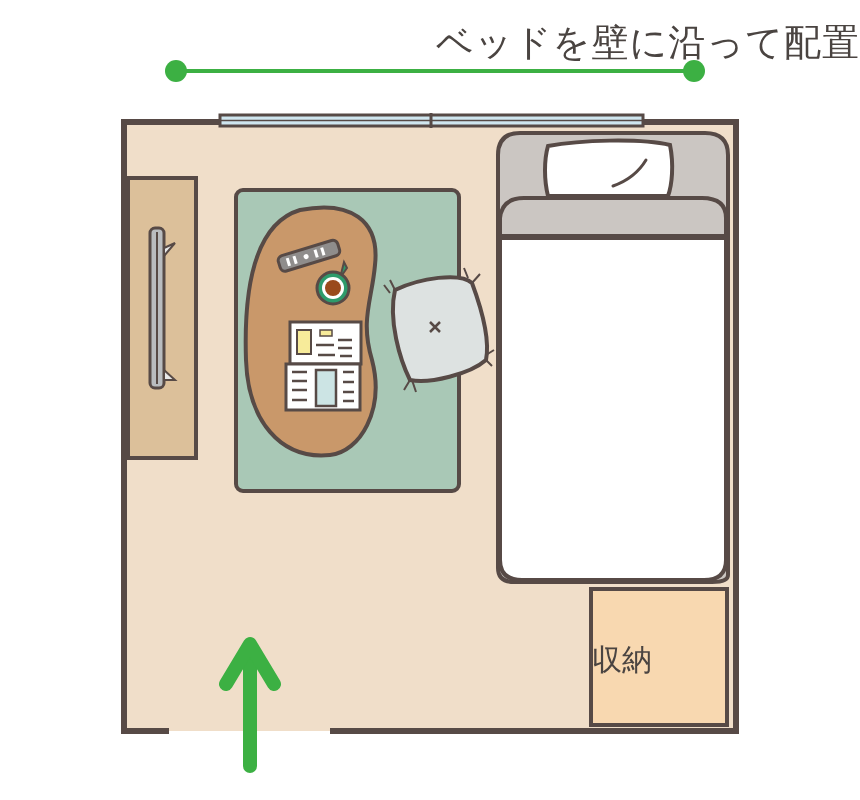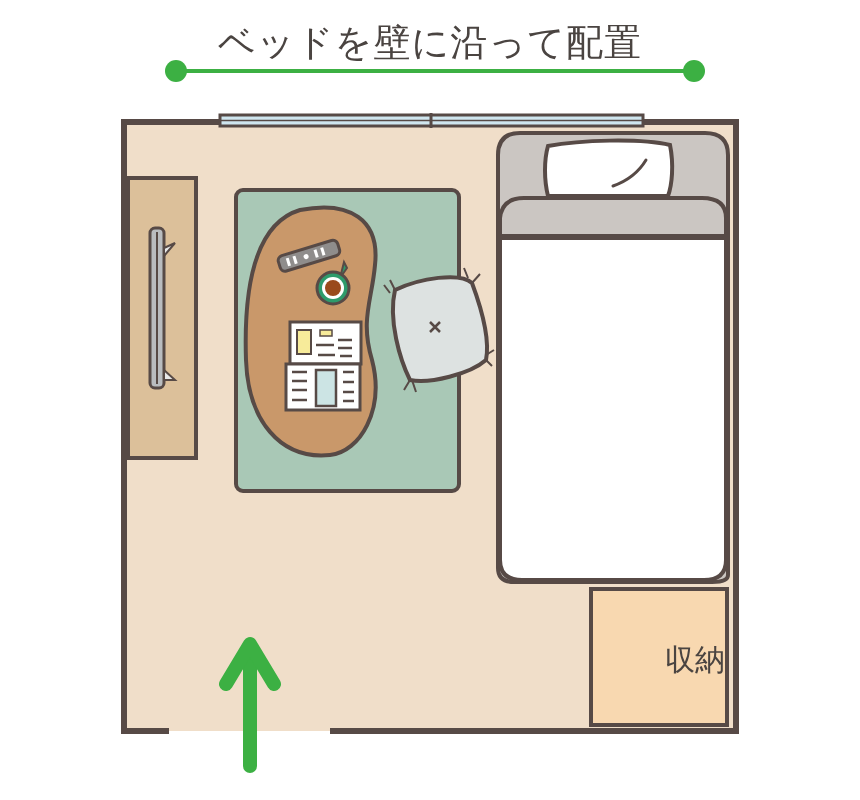--- a/index.html
+++ b/index.html
@@ -1,23 +1,23 @@
 <!DOCTYPE html>
 <html><head>
 <meta charset="utf-8">
 <style>
   html, body { margin: 0; padding: 0; background: #ffffff; }
   body { width: 860px; height: 800px; position: relative; overflow: hidden; font-family: "DejaVu Sans", sans-serif; }
   .title {
-    position: absolute; left: 0; top: 18px; width: 860px; text-align: center;
+    position: absolute; left: 0; top: 18px; width: 860px; text-align: right;
     font-size: 37px; color: #4a4441; letter-spacing: 1px; font-family: Liberation Mono, monospace;
   }
   svg.plan { position: absolute; left: 0; top: 0; }
   .label-storage {
-    position: absolute; left: 592px; top: 640px; width: 133px; text-align: right;
+    position: absolute; left: 592px; top: 640px; width: 133px; text-align: left;
     font-size: 30px; color: #4a4441; font-family: Liberation Sans, sans-serif;
   }
 </style>
 </head>
 <body>
 
 <div class="title">ベッドを壁に沿って配置</div>
 
 <svg class="plan" width="860" height="800" viewBox="0 0 860 800">
 

